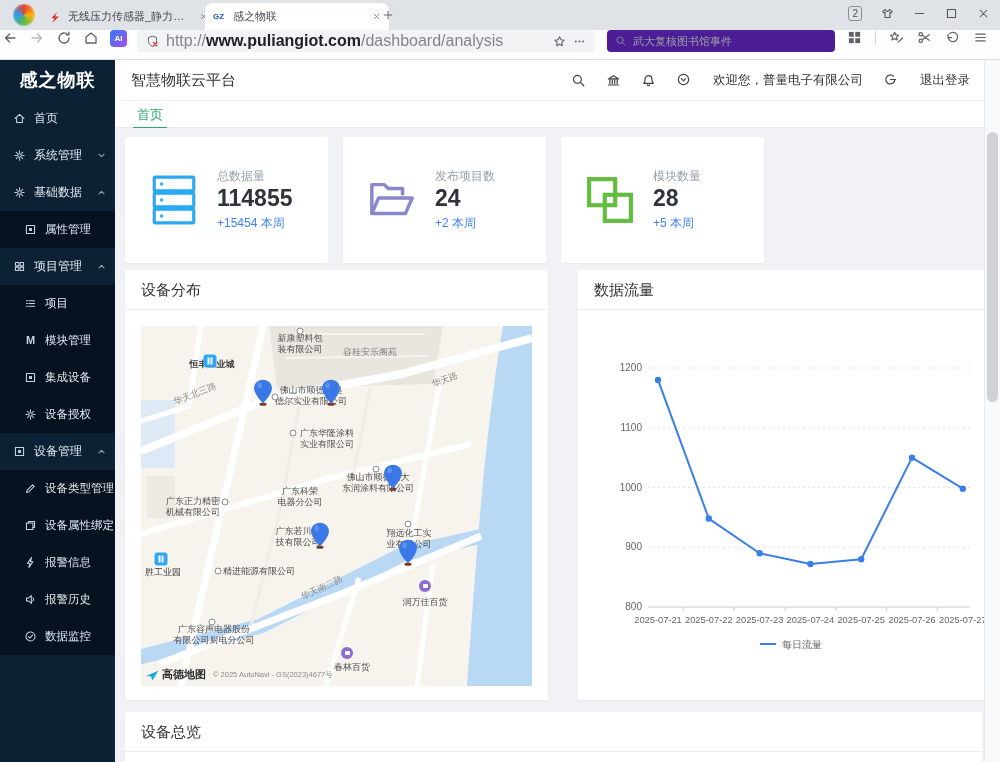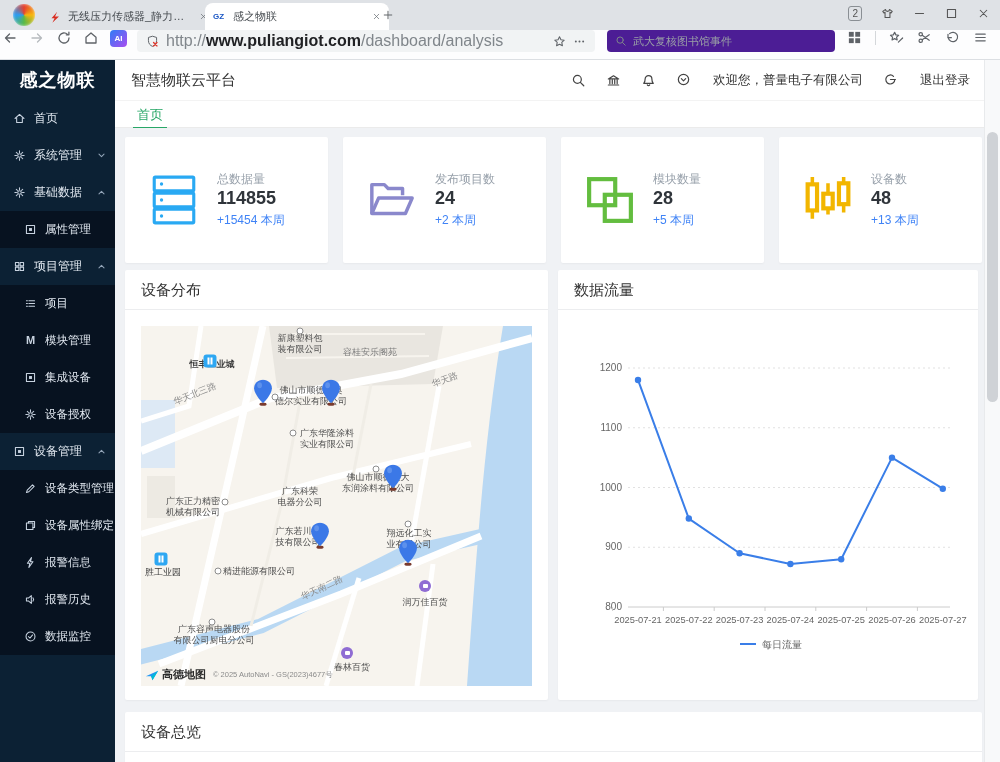--- a/index.html
+++ b/index.html
@@ -62,28 +62,28 @@
   .ptab{display:inline-block;margin-left:18px;margin-top:3px;padding:2px 4px 3px;font-size:13px;color:#28a767;border-bottom:2px solid #28a767}
 
   .contentbg{position:absolute;left:115px;top:128px;right:16px;bottom:0;background:#f0f2f5}
 
   
   .card{position:absolute;top:137px;width:203px;height:126px;background:#fff;border-radius:2px;display:flex;align-items:center;box-shadow:0 1px 2px rgba(0,0,0,.04)}
   .cicon{width:48px;height:52px;margin-left:25px}
   .cicon svg{width:100%;height:100%}
   .ctxt{margin-left:19px}
   .clab{font-size:12px;color:#98a1ab;white-space:nowrap}
-  .cval{font-size:18px;font-weight:bold;color:#2f343a;margin-bottom:3px}
+  .cval{font-size:23px;font-weight:bold;color:#2f343a;margin-bottom:3px}
   .cdelta{font-size:12px;color:#3f83f6;white-space:nowrap}
 
   
   .panel{position:absolute;background:#fff;border-radius:2px;box-shadow:0 1px 2px rgba(0,0,0,.04)}
   .phead{height:40px;line-height:40px;padding-left:16px;font-size:15px;color:#333;border-bottom:1px solid #ecedef;box-sizing:border-box}
   .pmap{left:125px;top:270px;width:423px;height:430px}
-  .pchart{left:558px;top:270px;width:420px;height:430px}
+  .pchart{left:578px;top:270px;width:420px;height:430px}
   .pover{left:125px;top:712px;width:857px;height:90px}
 
   
   .mapbox{position:absolute;left:16px;top:56px;width:391px;height:360px;background:#f7f4ee;overflow:hidden}
   .mapsvg{position:absolute;left:0;top:0}
   .mlbl{position:absolute;font-size:9px;color:#4f4f4f;text-align:center;line-height:11px;white-space:nowrap;transform:translate(-50%,-50%)}
   .mlbl span{display:block}
   .road{position:absolute;font-size:9px;color:#8a8a8a;white-space:nowrap}
   .marker{position:absolute;width:20px;height:27px;transform:translate(-50%,-92%)}
   .marker svg{width:100%;height:100%;display:block}
@@ -480,35 +480,20 @@
   </div>
   <div class="card" style="left:561px">
     <span class="cicon" style="color:#63bd3f"><svg viewBox="0 0 46 46" fill="none" stroke="currentColor" stroke-width="4">
           <rect x="3" y="3" width="25" height="25"></rect>
           <rect x="18" y="18" width="25" height="25"></rect>
         </svg></span>
     <div class="ctxt">
         <div class="clab">模块数量</div>
         <div class="cval">28</div>
         <div class="cdelta">+5 本周</div>
-      </div>
-  </div>
-  <div class="card" style="left:779px">
-    <span class="cicon" style="color:#f2b600"><svg viewBox="0 0 46 48" fill="none" stroke="currentColor" stroke-width="4">
-          <path d="M8 2v7M8 34v8" stroke-width="3.4"></path>
-          <rect x="3.5" y="9" width="9" height="25"></rect>
-          <path d="M23 8v10M23 32v6" stroke-width="3.4"></path>
-          <rect x="18.5" y="18" width="9" height="14"></rect>
-          <path d="M38 2v6M38 28v8" stroke-width="3.4"></path>
-          <rect x="33.5" y="8" width="9" height="20"></rect>
-        </svg></span>
-    <div class="ctxt">
-        <div class="clab">设备数</div>
-        <div class="cval">48</div>
-        <div class="cdelta">+13 本周</div>
       </div>
   </div>
 
   <div class="panel pmap">
     <div class="phead">设备分布</div>
     <div class="mapbox">
       <svg class="mapsvg" width="391" height="360" viewBox="0 0 391 360">
         <rect width="391" height="360" fill="#f7f4ee"></rect>
         <polygon points="128,0 302,0 292,58 136,62" fill="#e9e6e0"></polygon>
         <line x1="150" y1="8" x2="284" y2="8" stroke="#f7f4ee" stroke-width="2"></line>

